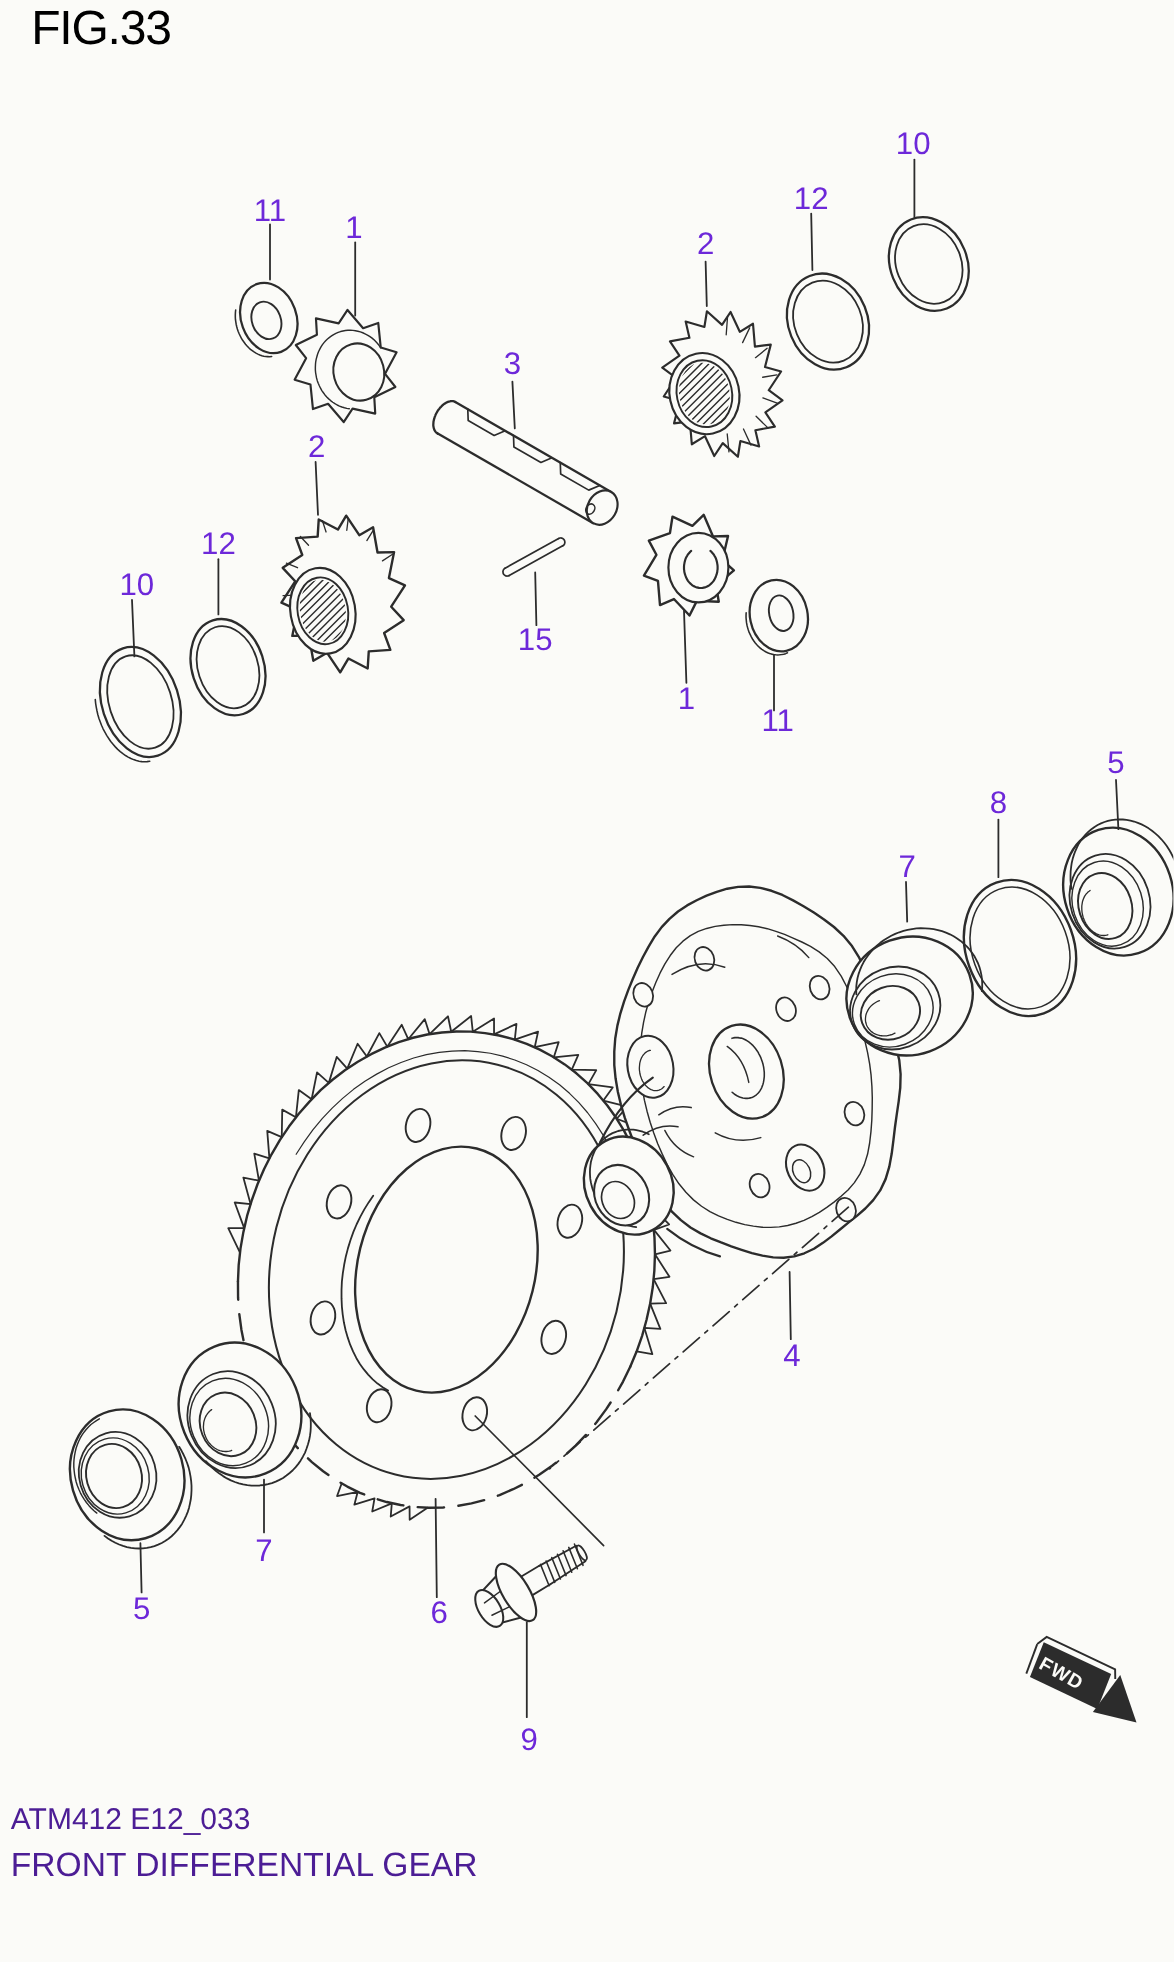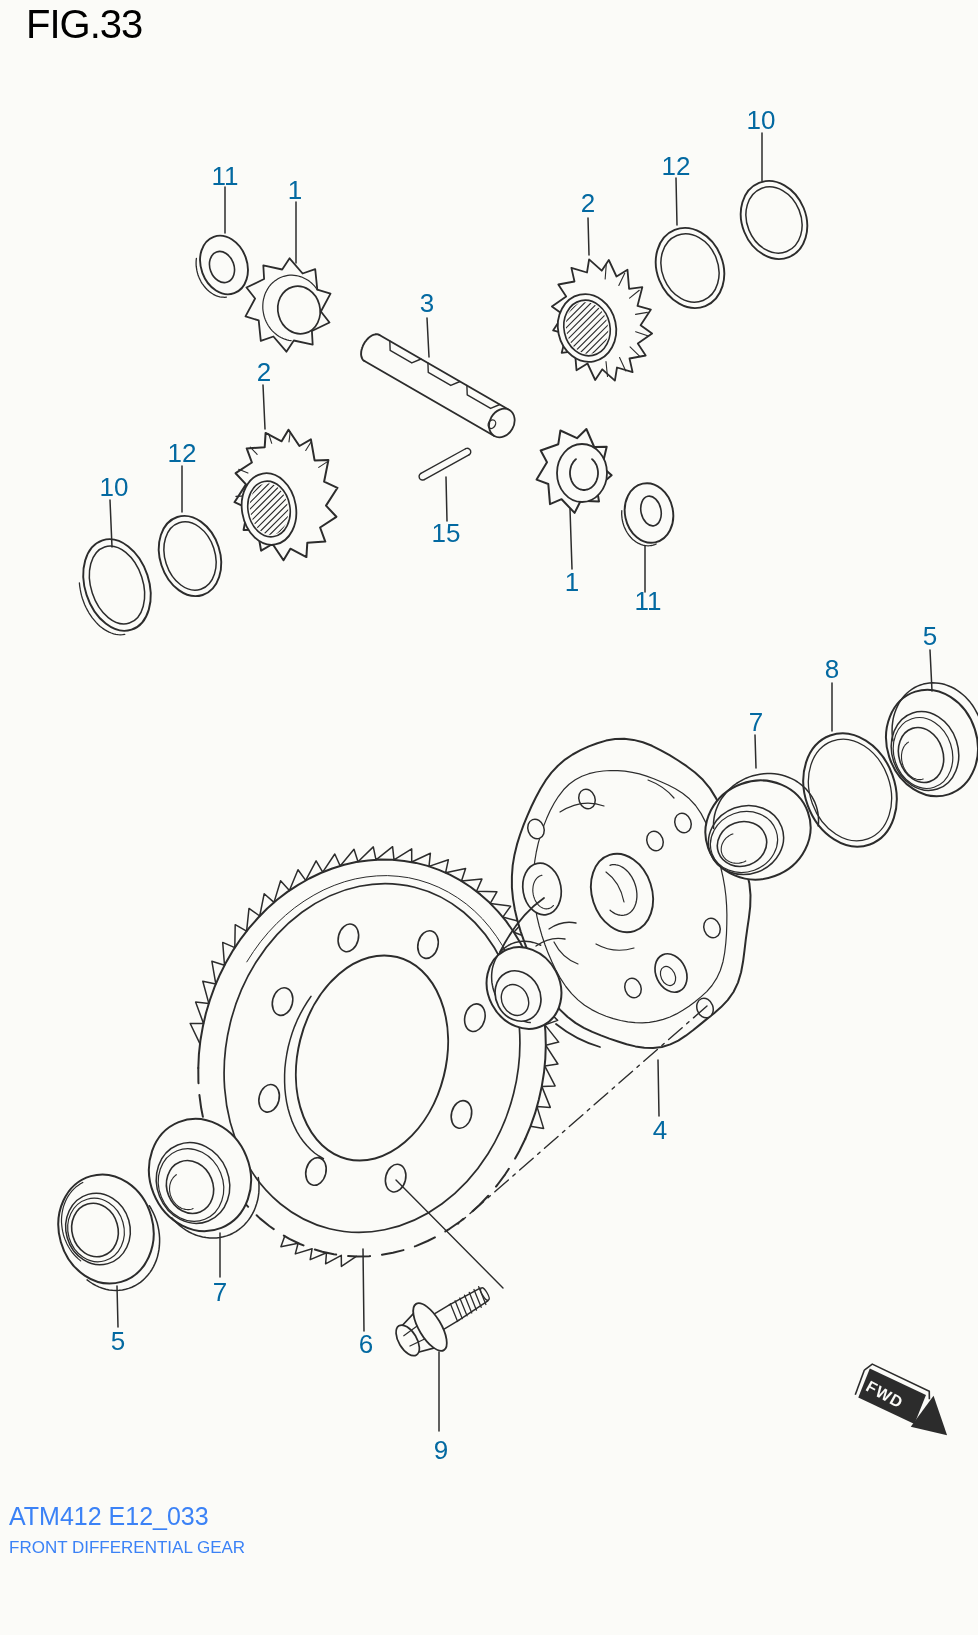--- a/index.html
+++ b/index.html
@@ -1,23 +1,23 @@
 <!DOCTYPE html>
 <html><head>
 <meta charset="utf-8">
 <style>
   html,body{margin:0;padding:0;}
   body{font-family:"Liberation Sans",sans-serif;background:#fbfbf8;}
   .page{position:relative;width:978px;height:1635px;background:#fbfbf8;overflow:hidden;}
   #art{position:absolute;left:0;top:0;}
   .fig-title{position:absolute;left:10px;top:2px;font-size:40px;letter-spacing:-1px;color:#000000;margin-left:16px;}
-  .callout{position:absolute;transform:translate(-50%,-50%);font-size:26px;color:#0369a1;white-space:nowrap;}
-  .footer{position:absolute;left:9px;top:1502px;color:#3b82f6;}
+  .callout{position:absolute;transform:translate(-50%,-50%);font-size:26px;color:#6d28d9;white-space:nowrap;}
+  .footer{position:absolute;left:9px;top:1502px;color:#4c1d95;}
   .footer .code{font-size:25px;margin-bottom:7px;}
-  .footer .caption{font-size:17px;}
+  .footer .caption{font-size:28px;}
 </style>
 </head>
 <body>
 
 <div class="page">
   <svg id="art" width="978" height="1635" viewBox="0 0 978 1635">
       <defs>
         <clipPath id="h0">
           <ellipse cx="587" cy="328" rx="21" ry="26" transform="rotate(-12 587 328)"></ellipse>
         </clipPath>

